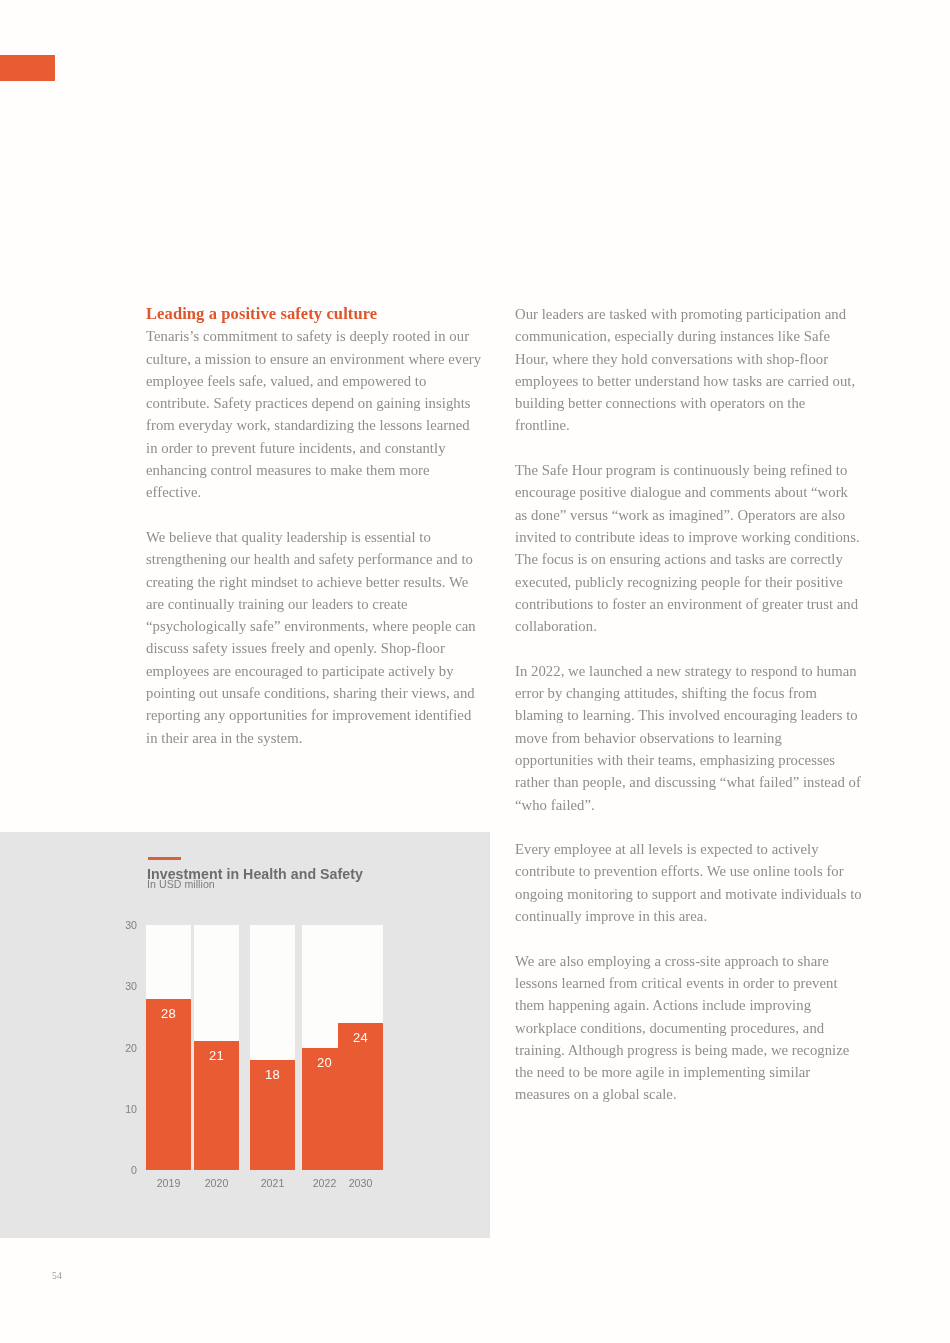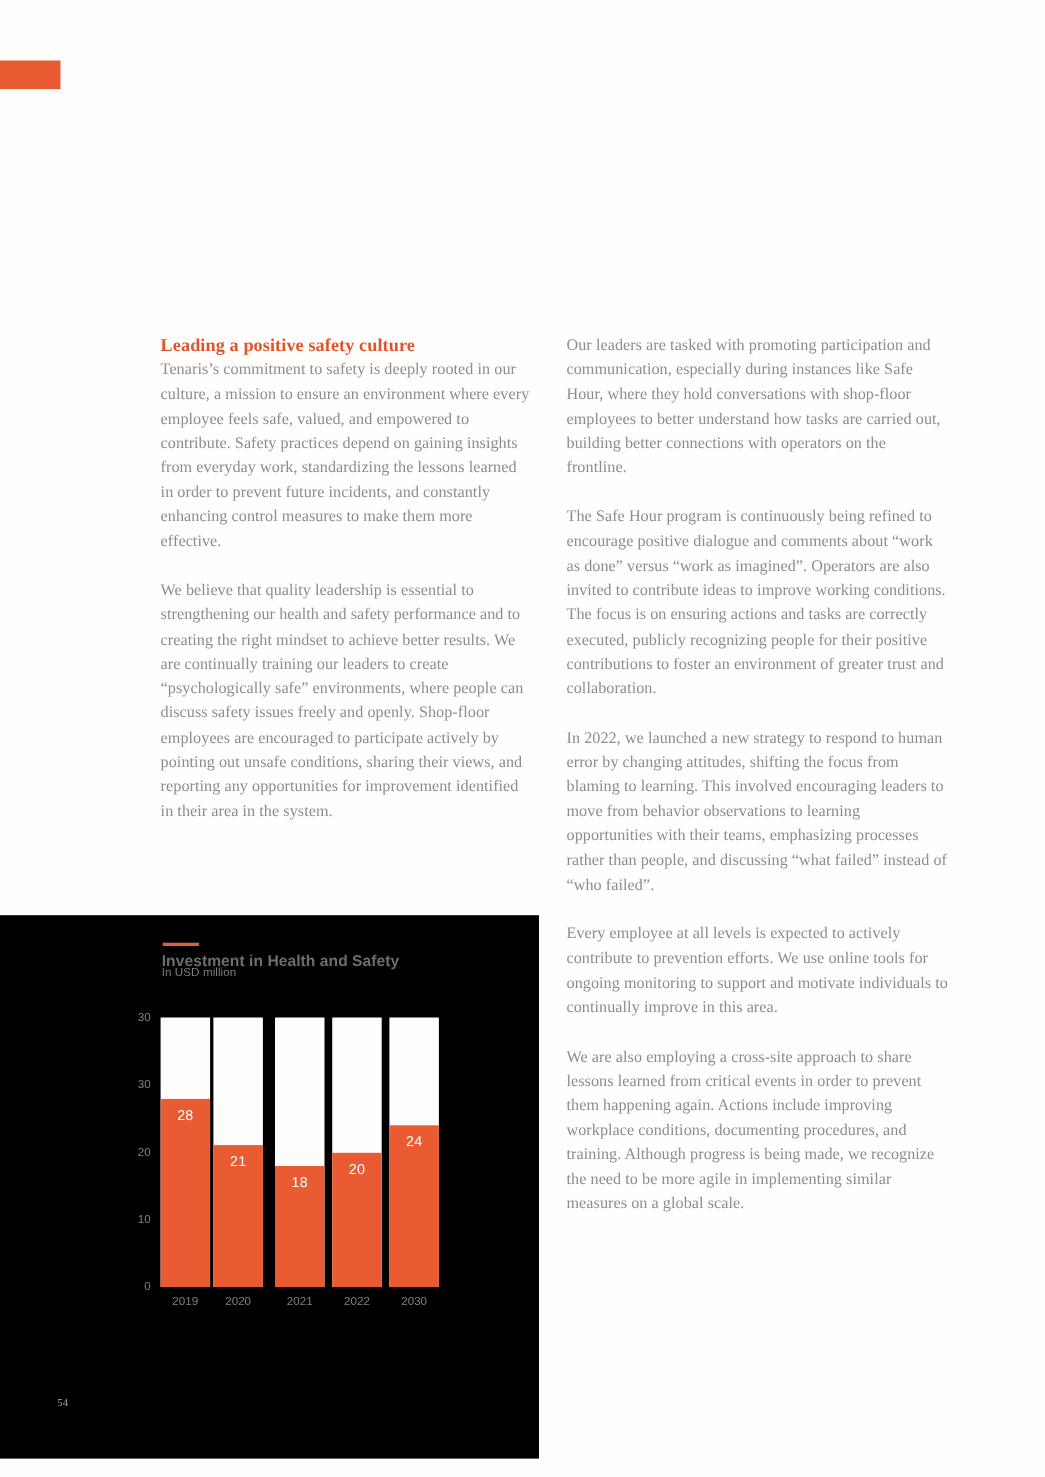--- a/index.html
+++ b/index.html
@@ -57,22 +57,22 @@
   }
   .body-par + .body-par { margin-top: 22.3px; }
   #left-column .section-heading + .body-par { margin-top: 0; }
 
   
   #chart-panel {
     position: absolute;
     left: 0;
     top: 832px;
     width: 490px;
-    height: 494px;
-    background: #000000;
+    height: 406px;
+    background: #e5e5e5;
   }
 
   #chart-rule {
     position: absolute;
     left: 148px;
     top: 25px;
     width: 33px;
     height: 3px;
     background: #d9603b;
   }
@@ -224,21 +224,21 @@
           </div>
           <div class="bar-label">2021</div>
         </div>
         <div class="bar-slot" style="left: 156px; width: 45px;">
           <div class="bar-track" style="background: rgb(253, 253, 252);"></div>
           <div class="bar-fill" style="height: 50%; background: rgb(232, 91, 51);">
             <div class="bar-value">20</div>
           </div>
           <div class="bar-label">2022</div>
         </div>
-        <div class="bar-slot" style="left: 208px; width: 45px;">
+        <div class="bar-slot" style="left: 192px; width: 45px;">
           <div class="bar-track" style="background: rgb(253, 253, 252);"></div>
           <div class="bar-fill" style="height: 60%; background: rgb(232, 91, 51);">
             <div class="bar-value">24</div>
           </div>
           <div class="bar-label">2030</div>
         </div>
       </div>
   </div>
 
   <div id="page-number">54</div>

